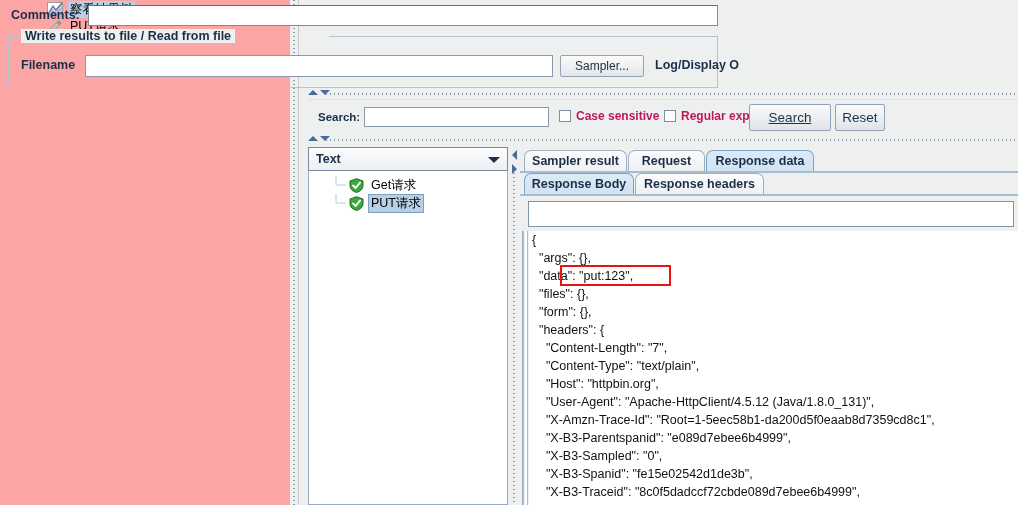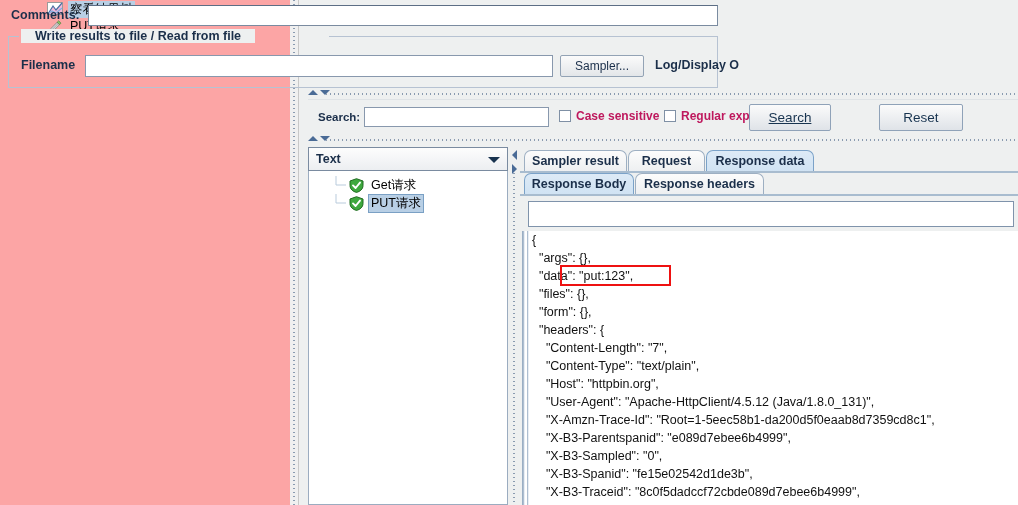--- a/index.html
+++ b/index.html
@@ -48,21 +48,21 @@
 
   
   #write-group{
     left:8px;top:36px;width:710px;height:52px;
     border:1px solid #b6c2d2;border-top:none;box-sizing:border-box;
   }
   #write-group .topline-l{position:absolute;left:0;top:0;width:10px;height:1px;background:#b6c2d2;}
   #write-group .topline-r{position:absolute;left:320px;top:0;right:0;height:1px;background:#b6c2d2;}
   #write-group-title{
     position:absolute;left:12px;top:-7px;font-size:12.5px;font-weight:bold;color:#1b2f4a;
-    background:#eef0f0;padding:0 14px;white-space:nowrap;
+    background:#eef0f0;padding:0 4px;white-space:nowrap;
   }
   #filename-label{position:absolute;left:12px;top:22px;font-size:12.5px;font-weight:bold;color:#1b2f4a;}
   #filename-input{
     position:absolute;left:76px;top:19px;width:468px;height:22px;
     background:#fff;border:1px solid #8898ad;box-sizing:border-box;
   }
   #browse-button{
     position:absolute;left:551px;top:19px;width:84px;height:22px;
     background:linear-gradient(#fbfbfb,#e3e6e9);
     border:1px solid #93a3b5;border-radius:2px;box-sizing:border-box;
@@ -95,21 +95,21 @@
   .chk-lbl{font-size:12px;font-weight:bold;color:#be185d;white-space:nowrap;}
   #chk-case{left:251px;}
   #chk-regex{left:356px;}
   .sbtn{
     position:absolute;top:4px;height:27px;
     background:linear-gradient(#fbfbfb,#dfe3e8);
     border:1px solid #8fa2b8;border-radius:2px;box-sizing:border-box;
     font-size:13.5px;color:#17334f;text-align:center;line-height:25px;
   }
   #search-button{left:441px;width:82px;text-decoration:underline;}
-  #reset-button{left:527px;width:84px;margin-left:44px;}
+  #reset-button{left:527px;width:50px;}
 
   
   #tree-pane{left:308px;top:147px;width:200px;height:358px;}
   #render-select{
     position:absolute;left:0;top:0;width:200px;height:24px;
     background:linear-gradient(#fdfdfd,#eceef1);
     border:1px solid #7a8ba0;box-sizing:border-box;
   }
   #render-select-text{position:absolute;left:7px;top:4px;font-size:12.5px;font-weight:bold;color:#1b2f4a;}
   #render-select-arrow{

